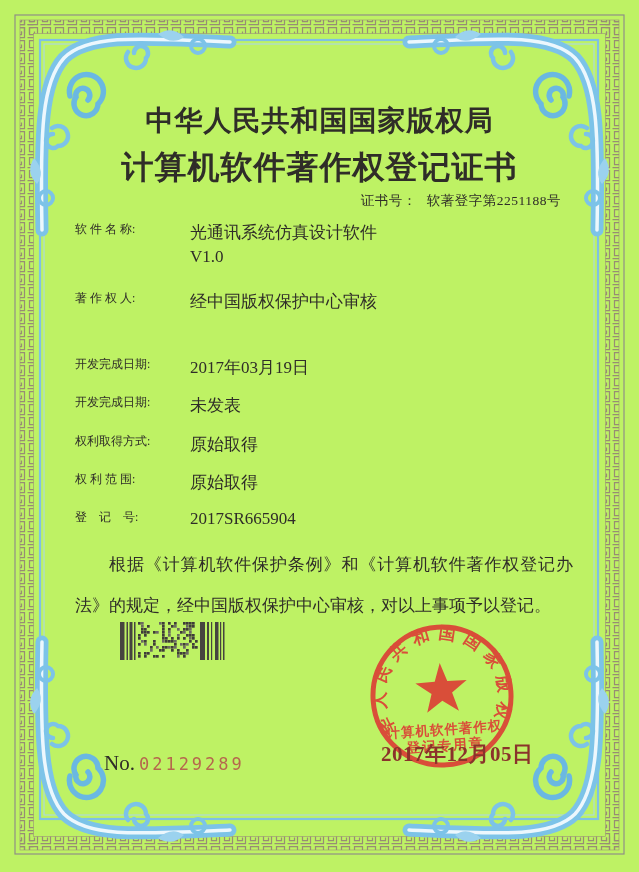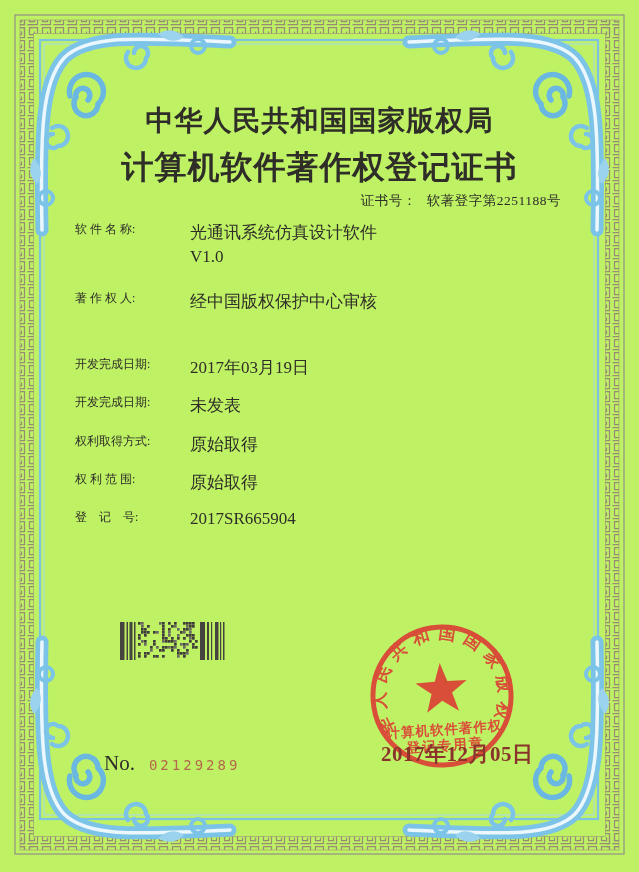--- a/index.html
+++ b/index.html
@@ -23,22 +23,22 @@
   .barcode{position:absolute;left:120px;top:622px;z-index:2;}
   .seal{position:absolute;left:366px;top:620px;z-index:3;opacity:0.92;transform:rotate(-4deg);}
   .seal text{fill:#dc4136;font-weight:bold;font-family:"Liberation Serif","DejaVu Serif",serif;}
   .seal .ring-text{font-size:17px;letter-spacing:7.5px;}
   .seal .line1{font-size:13.5px;letter-spacing:1px;text-anchor:middle;}
   .seal .line2{font-size:13.5px;letter-spacing:2px;text-anchor:middle;}
   .seal-date{position:absolute;left:381px;top:740px;font-size:21px;font-weight:bold;
              color:#8a332b;letter-spacing:0.5px;z-index:4;}
   .serial{position:absolute;left:104px;top:751px;z-index:2;}
   .serial .prefix{font-size:21px;color:#2f2d28;}
-  .serial .number{font-family:"DejaVu Sans Mono",monospace;font-size:14px;color:#b5584b;
-                  letter-spacing:3px;margin-left:14px;opacity:0.9;}
+  .serial .number{font-family:"DejaVu Sans Mono",monospace;font-size:17px;color:#b5584b;
+                  letter-spacing:3px;margin-left:4px;opacity:0.9;}
 </style>
 </head>
 <body>
 
 <div class="page">
 
   <svg class="border-svg" width="639" height="872" viewBox="0 0 639 872" aria-hidden="true">
     <defs>
       <pattern id="meander" width="13" height="13" patternUnits="userSpaceOnUse">
         <path d="M1.5,11.5 H11.5 V1.5 H3.5 V8.5 H8.5 V5.5" fill="none" stroke="#988d74" stroke-width="1.25"></path>
@@ -117,20 +117,21 @@
   </div>
   <div class="row r5">
     <span class="field-label">权 利 范 围:</span>
     <span class="field-value">原始取得</span>
   </div>
   <div class="row r6">
     <span class="field-label">登　记　号:</span>
     <span class="field-value">2017SR665904</span>
   </div>
 
+  <p class="statement">根据《计算机软件保护条例》和《计算机软件著作权登记办法》的规定，经中国版权保护中心审核，对以上事项予以登记。</p>
 
   <svg class="barcode" width="105" height="38" viewBox="0 0 105 38" aria-hidden="true">
       <rect x="0" y="0" width="4.5" height="38" fill="#46443f"></rect>
       <rect x="6.5" y="0" width="1.5" height="38" fill="#46443f"></rect>
       <rect x="9.5" y="0" width="3" height="38" fill="#46443f"></rect>
       <rect x="14" y="0" width="1.5" height="38" fill="#46443f"></rect>
       <rect x="18" y="0" width="2.7" height="2.7" fill="#3f3d39"></rect>
       <rect x="18" y="12" width="2.7" height="2.7" fill="#3f3d39"></rect>
       <rect x="18" y="15" width="2.7" height="2.7" fill="#3f3d39"></rect>
       <rect x="18" y="21" width="2.7" height="2.7" fill="#3f3d39"></rect>

